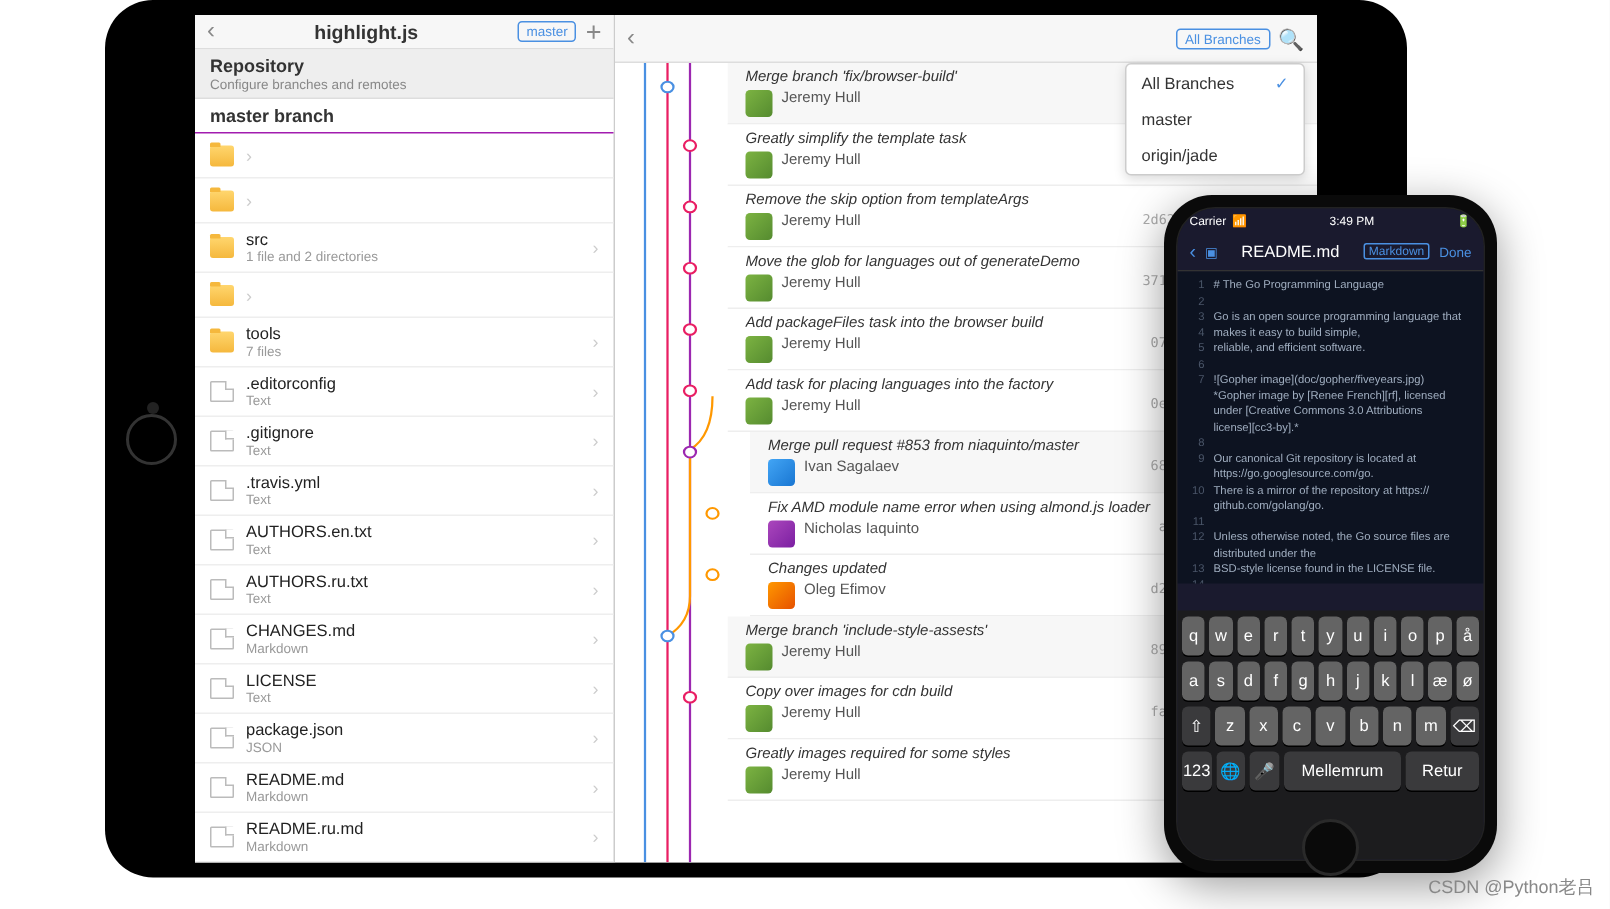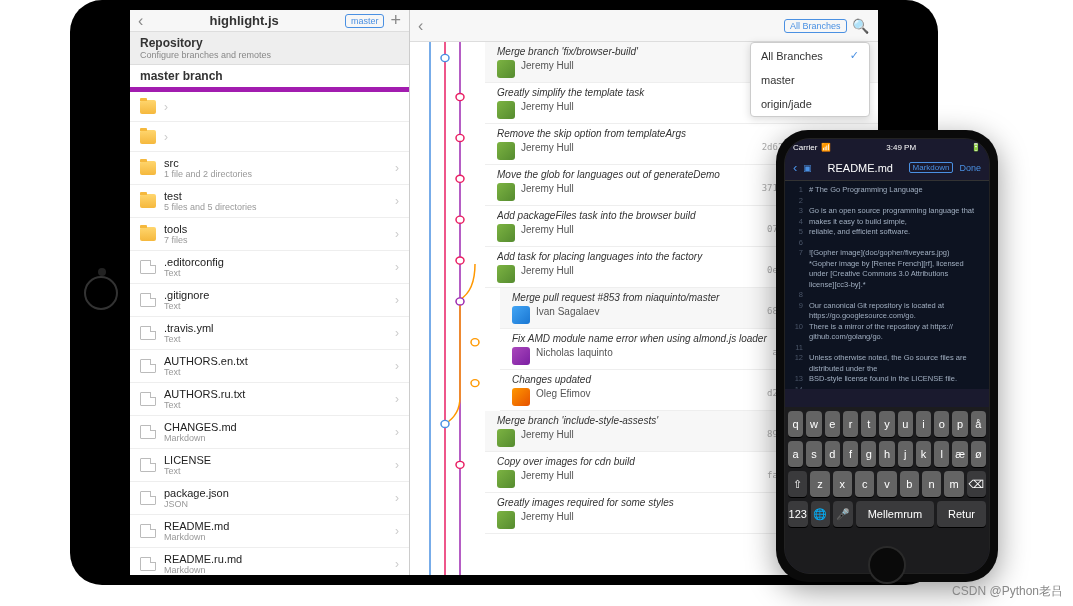--- a/index.html
+++ b/index.html
@@ -12,21 +12,21 @@
 .pane{flex:1;display:flex;flex-direction:column;border-right:1px solid #ccc;background:#fff}
 .pane:last-child{border-right:none}
 .topbar{height:32px;display:flex;align-items:center;padding:0 8px;background:#f7f7f7;border-bottom:1px solid #ddd;gap:6px}
 .topbar .title{flex:1;text-align:center;font-size:13px;font-weight:700;color:#333}
 .chev{font-size:16px;color:#888;cursor:pointer}
 .badge{font-size:9px;color:#4a90e2;border:1px solid #4a90e2;border-radius:3px;padding:1px 5px}
 .plus{font-size:18px;color:#888;cursor:pointer}
 .search{font-size:14px;color:#888;cursor:pointer}
 .section-h{background:#eee;padding:4px 10px;font-size:12px;font-weight:600;color:#333;border-bottom:1px solid #ddd}
 .section-sub{font-size:9px;color:#888;font-weight:400}
-.section-h2{padding:4px 10px;font-size:12px;font-weight:600;color:#333;border-bottom:5px solid #a21caf;background:#fff}
+.section-h2{padding:4px 10px;font-size:12px;font-weight:600;color:#333;border-bottom:1px solid #a21caf;background:#fff}
 .row{display:flex;align-items:center;padding:5px 10px;border-bottom:1px solid #eee;gap:8px;min-height:30px;cursor:pointer}
 .row .ico{width:16px;height:14px;flex-shrink:0}
 .folder{background:linear-gradient(#ffd66e,#f5b83d);border-radius:2px;position:relative}
 .folder:before{content:"";position:absolute;top:-2px;left:0;width:7px;height:3px;background:#f5b83d;border-radius:1px 1px 0 0}
 .file{width:14px;height:16px;background:#fff;border:1px solid #bbb;border-radius:1px;position:relative}
 .file:before{content:"";position:absolute;top:-1px;right:-1px;width:5px;height:5px;background:#fff;border-left:1px solid #bbb;border-bottom:1px solid #bbb}
 .row .info{flex:1;min-width:0}
 .row .name{font-size:11px;color:#222}
 .row .meta{font-size:9px;color:#999}
 .row .arr{color:#ccc;font-size:12px}
@@ -102,24 +102,20 @@
           <div class="row">
             <div class="ico folder"></div>
             <div class="info">
               <div class="name">src</div>
               <div class="meta">1 file and 2 directories</div>
             </div>
             <span class="arr">›</span>
           </div>
           <div class="row">
             <div class="ico folder"></div>
-            <div class="info">
-              <div class="name">test</div>
-              <div class="meta">5 files and 5 directories</div>
-            </div>
             <span class="arr">›</span>
           </div>
           <div class="row">
             <div class="ico folder"></div>
             <div class="info">
               <div class="name">tools</div>
               <div class="meta">7 files</div>
             </div>
             <span class="arr">›</span>
           </div>

